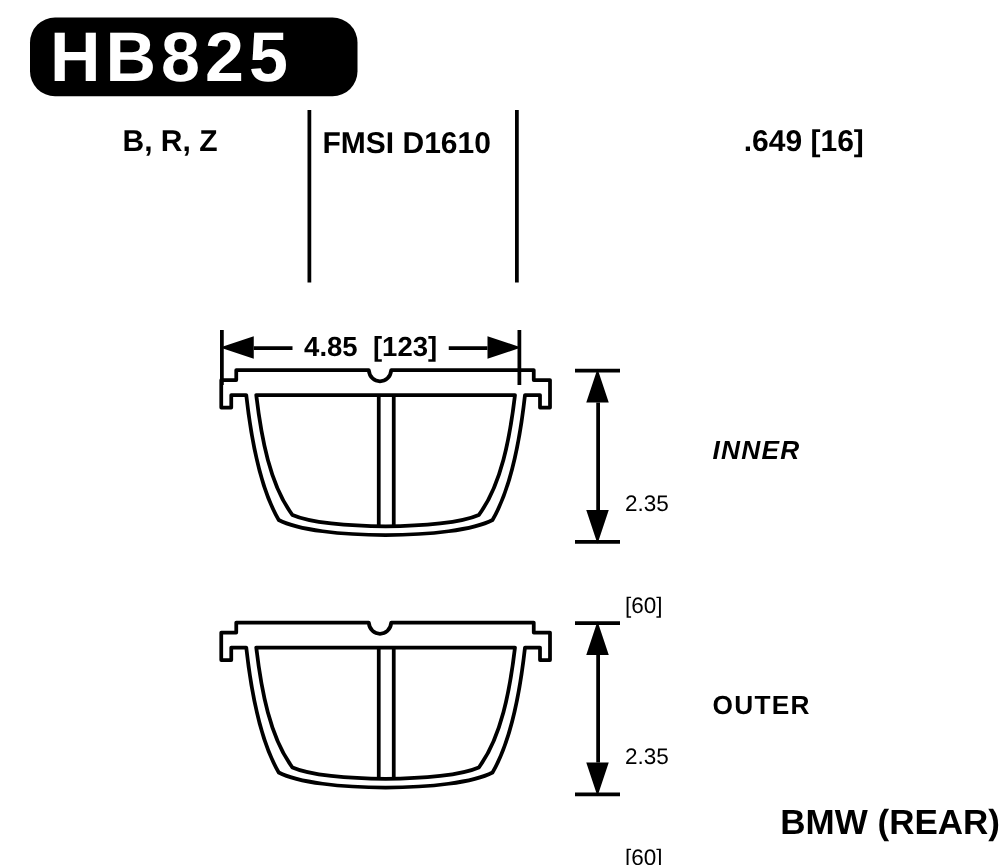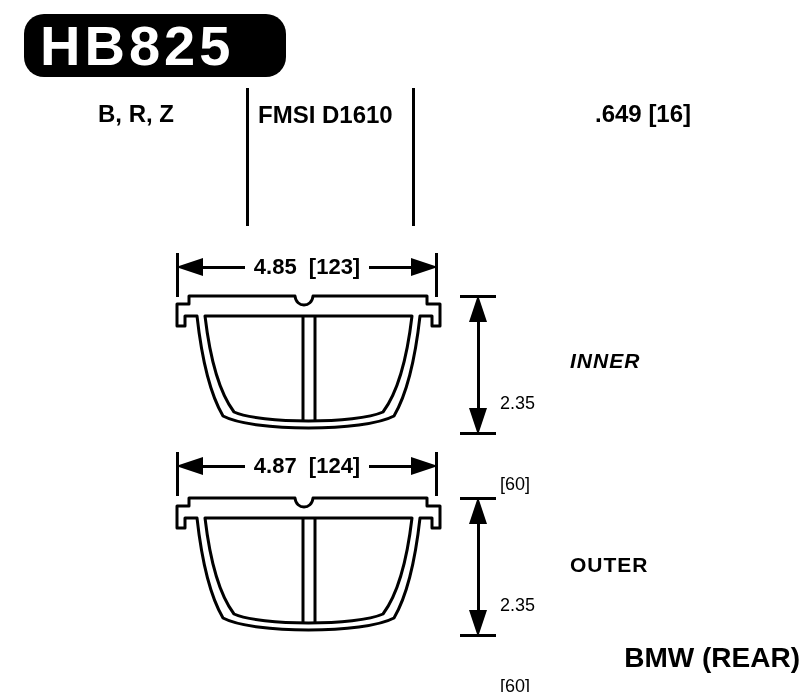--- a/index.html
+++ b/index.html
@@ -56,21 +56,21 @@
   <div class="abs hb-box">
     <span class="hb-text">HB825</span>
   </div>
 
   <div class="abs hdr" style="left:98px; top:100px;">B, R, Z</div>
   <div class="abs vline" style="left:246px; top:88px; height:138px;"></div>
   <div class="abs hdr" style="left:258px; top:101px;">FMSI D1610</div>
   <div class="abs vline" style="left:412px; top:88px; height:138px;"></div>
   <div class="abs hdr" style="left:595px; top:100px;text-align:right;">.649 [16]</div>
 
-  <div class="h-dim" style="left:176px; top:251px; width:262px;">
+  <div class="h-dim" style="left:176px; top:262px; width:241px;">
     <div class="ext l"></div>
     <div class="ext r"></div>
     <div class="row">
       <div class="tri left"></div>
       <div class="hline"></div>
       <span class="dim-text">4.85  [123]</span>
       <div class="hline"></div>
       <div class="tri right"></div>
     </div>
   </div>
@@ -92,31 +92,20 @@
       <div class="vstem"></div>
       <div class="tri down"></div>
     </div>
   </div>
   <div class="abs thick-text" style="left:500px; top:336px;">
     <div>2.35</div>
     <div>[60]</div>
   </div>
   <div class="abs side-label" style="left:570px; top:349px;font-style:italic;">INNER</div>
 
-  <div class="h-dim" style="left:176px; top:450px; width:262px;">
-    <div class="ext l"></div>
-    <div class="ext r"></div>
-    <div class="row">
-      <div class="tri left"></div>
-      <div class="hline"></div>
-      <span class="dim-text">4.87  [124]</span>
-      <div class="hline"></div>
-      <div class="tri right"></div>
-    </div>
-  </div>
 
   <svg class="abs pad" style="left:175px; top:494px;" width="266" height="146" viewBox="0 0 266 146">
     <path d="M 14 4 L 120 4 C 121 16 137 16 138 4 L 252 4 L 252 12 L 265 12 L 265 34 L 257 34 L 257 24 L 245 24
          C 241 60 233 100 219 124 C 189 140 78 140 48 124 C 34 100 26 60 22 24
          L 10 24 L 10 34 L 2 34 L 2 12 L 14 12 Z"></path>
     <path d="M 30 24 L 237 24 C 233 58 226 96 208 120 C 181 132 86 132 59 120 C 41 96 34 58 30 24 Z"></path>
     <line x1="128" y1="24" x2="128" y2="128"></line>
     <line x1="140" y1="24" x2="140" y2="128"></line>
   </svg>
 

